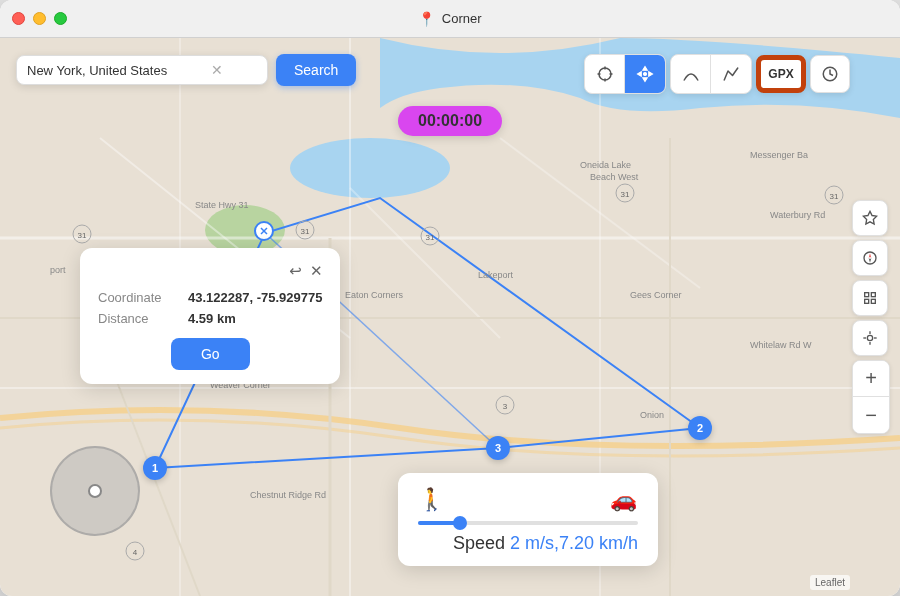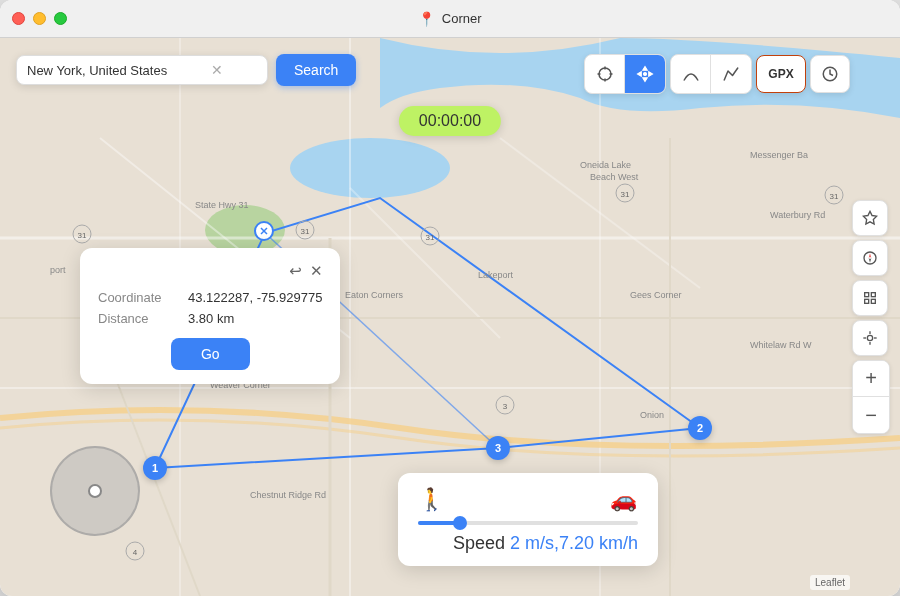--- a/index.html
+++ b/index.html
@@ -142,21 +142,21 @@
     }
     .tool-btn:last-child { border-right: none; }
     .tool-btn.active {
       background: #3b82f6;
       color: #fff;
     }
     .tool-btn-single {
       width: 50px;
       height: 38px;
       background: #fff;
-      border: 1px solid #c2410c;
+      border: 5px solid #c2410c;
       border-radius: 8px;
       font-size: 12px;
       font-weight: 600;
       cursor: pointer;
       color: #333;
       box-shadow: 0 2px 6px rgba(0,0,0,0.1);
     }
     .tool-btn-clock {
       width: 40px;
       height: 38px;
@@ -170,25 +170,25 @@
       align-items: center;
       justify-content: center;
       box-shadow: 0 2px 6px rgba(0,0,0,0.1);
     }
     
     .timer-pill {
       position: absolute;
       top: 68px;
       left: 50%;
       transform: translateX(-50%);
-      background: #bef264;
+      background: #d946ef;
       border-radius: 20px;
       padding: 6px 20px;
       font-size: 16px;
-      font-weight: 400;
+      font-weight: 700;
       color: #333;
       box-shadow: 0 2px 10px rgba(0,0,0,0.15);
       z-index: 10;
     }
     
     .coord-popup {
       position: absolute;
       top: 210px;
       left: 80px;
       background: #fff;
@@ -213,21 +213,21 @@
       padding: 0;
     }
     .coord-row {
       display: flex;
       gap: 20px;
       font-size: 13px;
       color: #444;
       margin-bottom: 6px;
     }
     .coord-label { color: #888; min-width: 70px; }
-    .coord-value { color: #333; font-weight: 400; }
+    .coord-value { color: #333; font-weight: 700; }
     .go-btn {
       display: block;
       margin: 12px auto 0;
       background: #3b82f6;
       color: #fff;
       border: none;
       border-radius: 8px;
       padding: 8px 30px;
       font-size: 14px;
       font-weight: 400;
@@ -538,21 +538,21 @@
       <div class="popup-header">
         <button class="popup-icon-btn">↩</button>
         <button class="popup-icon-btn">✕</button>
       </div>
       <div class="coord-row">
         <span class="coord-label">Coordinate</span>
         <span class="coord-value">43.122287, -75.929775</span>
       </div>
       <div class="coord-row">
         <span class="coord-label">Distance</span>
-        <span class="coord-value">3.80 km</span>
+        <span class="coord-value">4.59 km</span>
       </div>
       <button class="go-btn">Go</button>
     </div>
 
     <div class="waypoint" style="left:143px;top:418px;">1</div>
     <div class="waypoint" style="left:688px;top:378px;">2</div>
     <div class="waypoint" style="left:486px;top:398px;">3</div>
     <div class="waypoint-x" style="left:254px;top:183px;">
       <svg width="10" height="10" viewBox="0 0 10 10">
           <line x1="2" y1="2" x2="8" y2="8" stroke="#3b82f6" stroke-width="1.5"></line>

